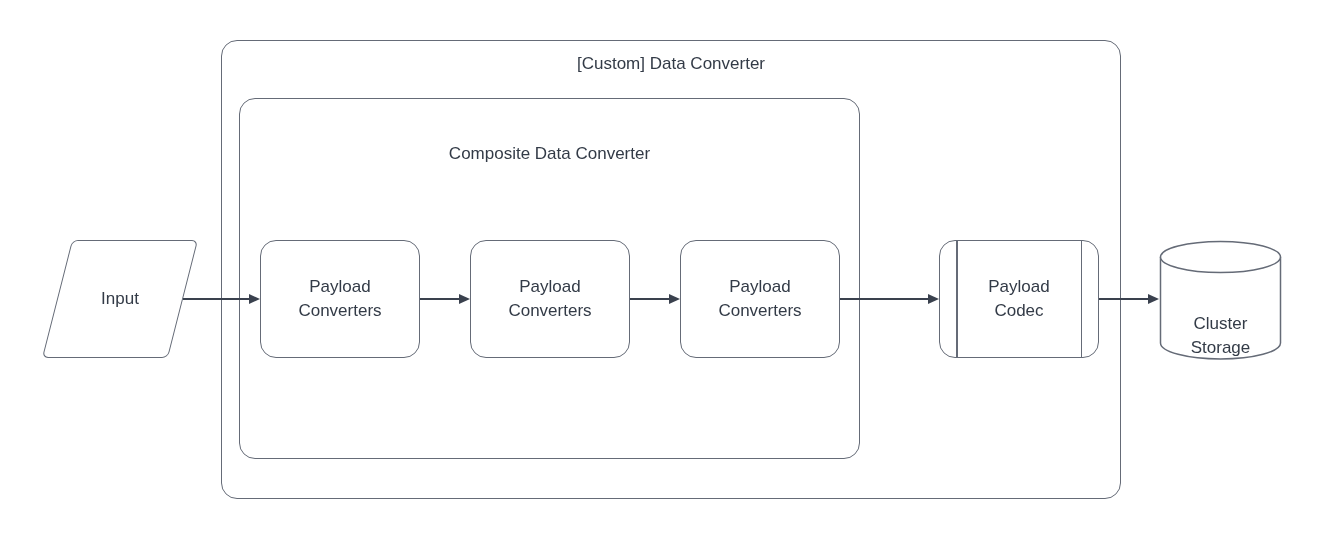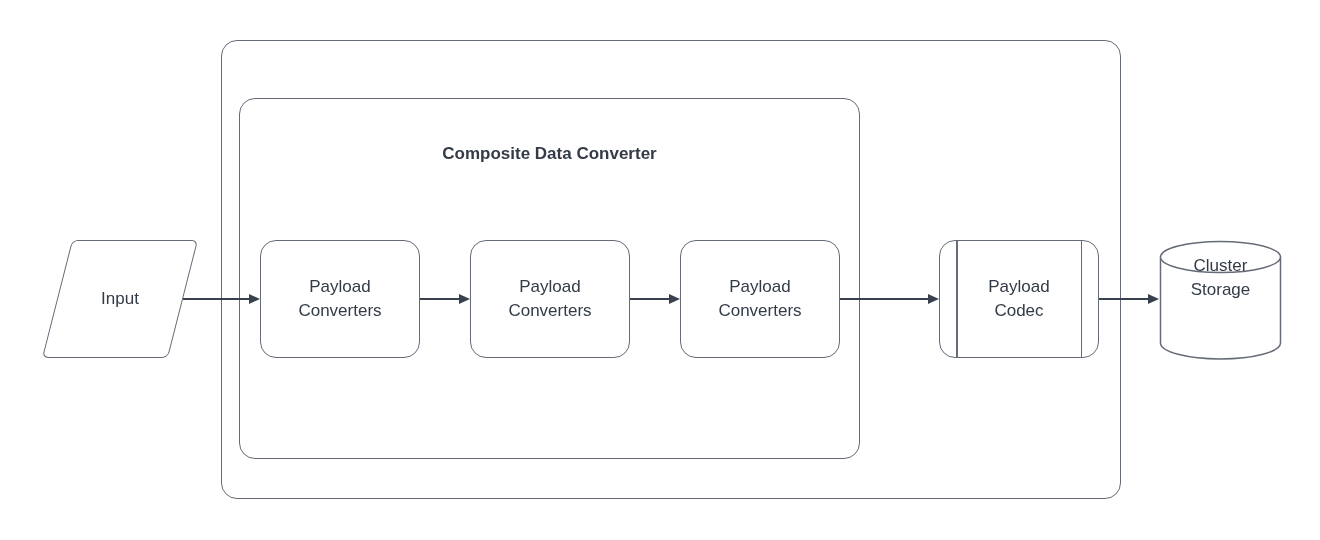--- a/index.html
+++ b/index.html
@@ -40,21 +40,21 @@
   .container-title {
     position: absolute;
     text-align: center;
     font-size: 17px;
     color: var(--text);
   }
   
   .outer-box { left: 221px; top: 40px; width: 900px; height: 459px; }
   .inner-box { left: 239px; top: 98px; width: 621px; height: 361px; }
   .outer-title { left: 221px; top: 52px; width: 900px; }
-  .inner-title { left: 239px; top: 142px; width: 621px; font-weight: bold; }
+  .inner-title { left: 239px; top: 142px; width: 621px; }
   
   .parallelogram {
     left: 57px; top: 240px; width: 126px; height: 118px;
     transform: skewX(-14.3deg);
     border-radius: 6px;
   }
   .parallelogram .inner-unskew {
     width: 100%; height: 100%;
     transform: skewX(14.3deg);
     display: flex; align-items: center; justify-content: center;
@@ -71,21 +71,21 @@
   }
   .codec-line.left { left: 16px; }
   .codec-line.right { right: 16px; }
   
   .cylinder-wrap {
     position: absolute; left: 1159px; top: 240px; width: 123px; height: 120px;
   }
   .cylinder-wrap svg { position: absolute; left: 0; top: 0; }
   .cylinder-label {
     position: absolute; left: 0; top: 14px; right: 0; bottom: 0;
-    display: flex; align-items: flex-start; justify-content: center;
+    display: flex; align-items: flex-end; justify-content: center;
   }
   
   .arrow { position: absolute; top: 294px; height: 10px; }
   .arrow .stem {
     position: absolute; left: 0; right: 10px; top: 4px; height: 2px;
     background: var(--line);
   }
   .arrow .head {
     position: absolute; right: 0; top: 0;
     width: 0; height: 0;
@@ -98,20 +98,21 @@
   .arrow-3 { left: 630px; width: 50px; }
   .arrow-4 { left: 840px; width: 99px; }
   .arrow-5 { left: 1099px; width: 60px; }
 </style>
 </head>
 <body>
 
 <div class="canvas">
 
   <div class="shape outer-box"></div>
+  <div class="container-title outer-title label">[Custom] Data Converter</div>
 
   <div class="shape inner-box"></div>
   <div class="container-title inner-title label">Composite Data Converter</div>
 
   <div class="shape parallelogram">
     <div class="inner-unskew">
       <span class="label">Input</span>
     </div>
   </div>
 

